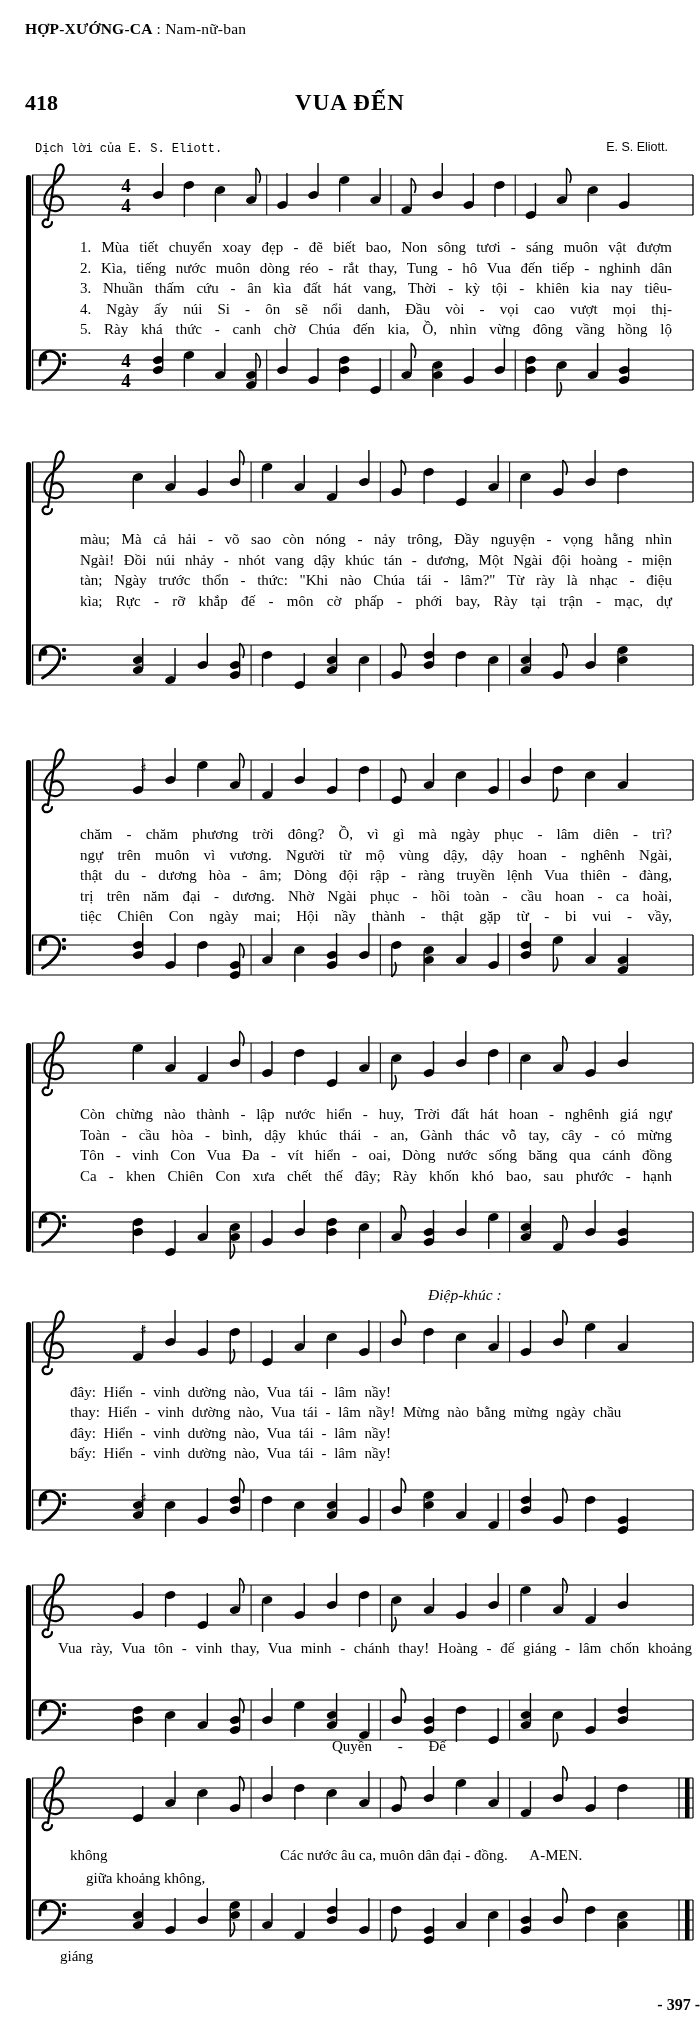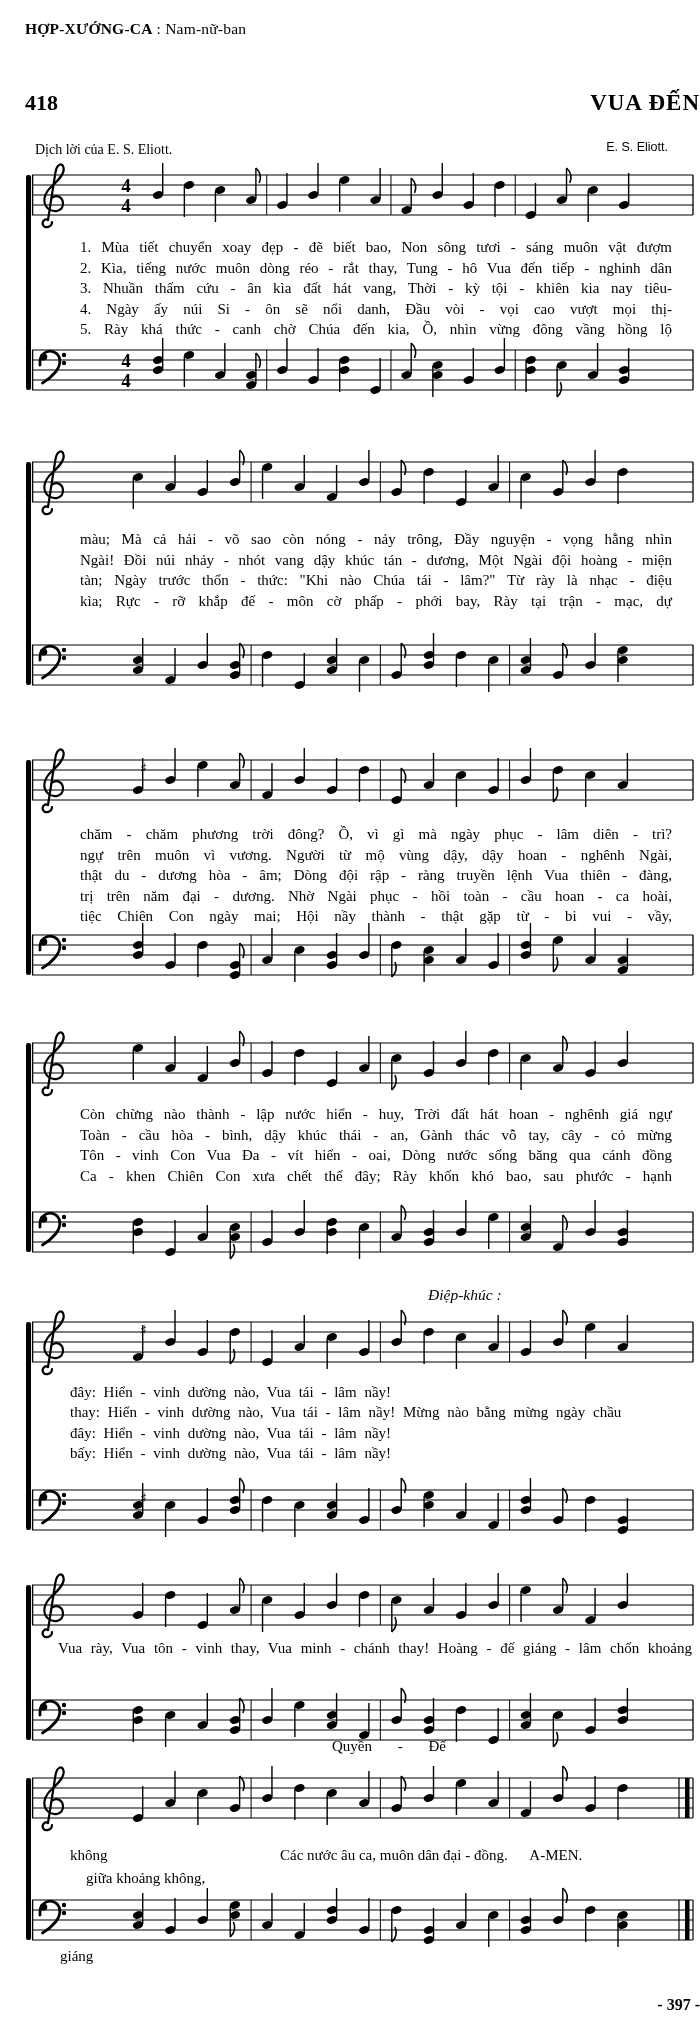--- a/index.html
+++ b/index.html
@@ -2,22 +2,22 @@
 <html><head>
 <meta charset="utf-8">
 <style>
   html,body{margin:0;padding:0;background:#e8e8e8}
   .page{position:relative;width:700px;height:2041px;background:#ffffff;
         font-family:"Liberation Serif",serif;color:#000;overflow:hidden;margin:0 auto}
   .abs{position:absolute}
   .series{top:20px;left:25px;font-size:15.5px;letter-spacing:.2px}
   .series b{font-weight:bold}
   .hymn-number{top:90px;left:25px;font-size:22px;font-weight:bold}
-  .title{top:90px;left:0;width:100%;text-align:right;font-size:23px;font-weight:bold;letter-spacing:1px}
-  .byline-l{top:142px;left:35px;font-size:14px;font-family:Liberation Serif, serif}
+  .title{top:90px;left:0;width:100%;text-align:center;font-size:23px;font-weight:bold;letter-spacing:1px}
+  .byline-l{top:142px;left:35px;font-size:12px;font-family:Liberation Mono, monospace}
   .byline-r{top:140px;right:32px;font-size:12.5px;font-family:"Liberation Sans",sans-serif}
   svg.staff{position:absolute;left:30px;overflow:visible}
   .brace{position:absolute;left:26px;width:5px;background:#000;border-radius:2px}
   .verse{position:absolute;left:80px;width:592px;font-size:15px;line-height:20.5px;
          text-align:justify;text-align-last:justify}
   .chorus{position:absolute;left:70px;width:610px;font-size:15px;line-height:20.3px;word-spacing:4px}
   .vl{white-space:normal}
   .line6{position:absolute;left:58px;width:634px;font-size:15px;text-align:justify;text-align-last:justify}
   .line7a{position:absolute;left:70px;font-size:15px;white-space:pre}
   .line7b{position:absolute;left:86px;font-size:15px}

